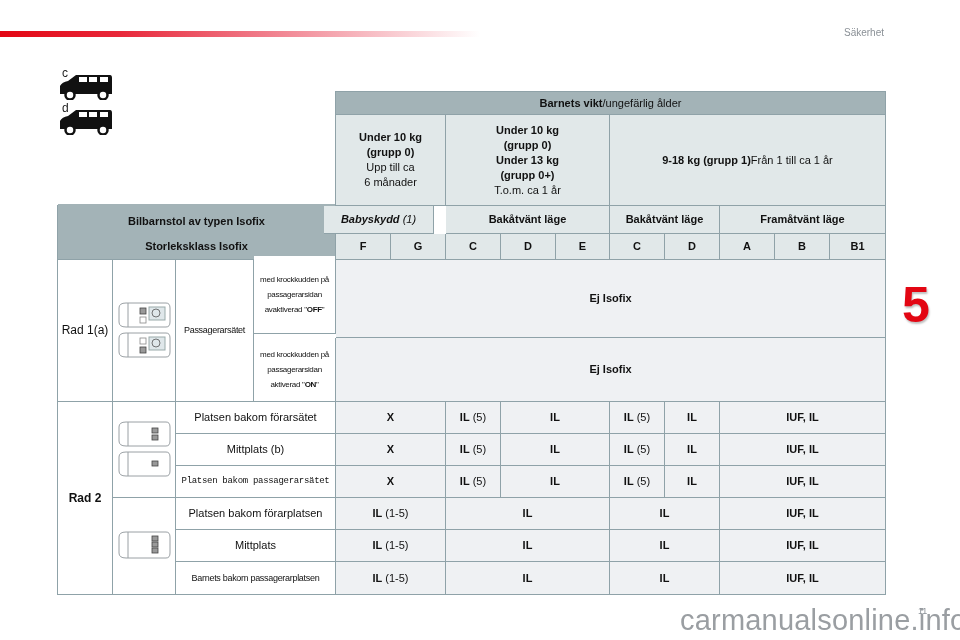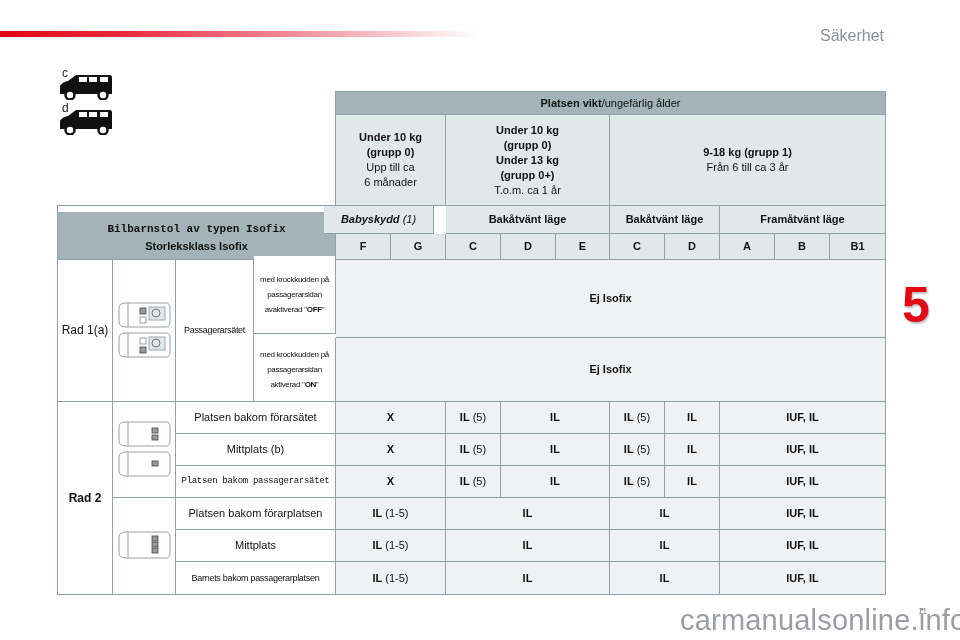--- a/index.html
+++ b/index.html
@@ -4,21 +4,21 @@
 <style>
   * { box-sizing: border-box; margin: 0; padding: 0; }
   html, body { width: 960px; height: 640px; background: #ffffff; overflow: hidden; }
   body { position: relative; font-family: "Liberation Sans", sans-serif; color: #222; }
 
   .topbar {
     position: absolute; left: 0; top: 31px; width: 480px; height: 6px;
     background: linear-gradient(to right, #e30613 0%, #e8283a 25%, #f07c8a 55%, #ffffff 100%);
   }
   .section-title {
-    position: absolute; right: 76px; top: 27px; font-size: 16px; color: #8a9096;
+    position: absolute; right: 76px; top: 27px; font-size: 10px; color: #8a9096;
   }
   .chapter-num {
     position: absolute; left: 902px; top: 276px; font-size: 50px; font-weight: bold;
     color: #e30613; text-shadow: 1px 2px 2px rgba(0,0,0,0.25);
   }
   .page-num {
     position: absolute; left: 918px; top: 606px; font-size: 9px; color: #8a9096;
   }
   .watermark {
     position: absolute; left: 680px; top: 604px; font-size: 29px; color: #9a9ea2; letter-spacing: 0.2px;
@@ -76,42 +76,42 @@
     <circle cx="45" cy="25" r="4.5" fill="#fff" stroke="#111" stroke-width="2.5"></circle>
   </svg>
 </div>
 
 <div class="table-frame-top"></div>
 <div class="table-frame-left1"></div>
 <div class="table-frame-top2"></div>
 <div class="table-frame-left2"></div>
 
 <div class="cell hdr-dark" style="left:336px;top:92px;width:550px;height:23px;">
-  <span><b>Platsen vikt</b><span>/ungefärlig ålder</span></span>
+  <span><b>Barnets vikt</b><span>/ungefärlig ålder</span></span>
 </div>
 
 <div class="cell hdr-light" style="left:336px;top:115px;width:110px;height:91px;flex-direction:column;">
   <b>Under 10 kg</b>
   <b>(grupp 0)</b>
   <span>Upp till ca</span>
   <span>6 månader</span>
 </div>
 <div class="cell hdr-light" style="left:446px;top:115px;width:164px;height:91px;flex-direction:column;">
   <b>Under 10 kg</b>
   <b>(grupp 0)</b>
   <b>Under 13 kg</b>
   <b>(grupp 0+)</b>
   <span>T.o.m. ca 1 år</span>
 </div>
-<div class="cell hdr-light" style="left:610px;top:115px;width:276px;height:91px;flex-direction:column;">
+<div class="cell hdr-light" style="left:610px;top:115px;width:276px;height:91px;flex-direction:row;">
   <b>9-18 kg (grupp 1)</b>
-  <span>Från 6 till ca 3 år</span>
-</div>
-
-<div class="cell hdr-dark b" style="left:58px;top:212px;width:278px;height:36px;font-family:Liberation Mono, monospace;">Bilbarnstol av typen Isofix</div>
+  <span>Från 1 till ca 1 år</span>
+</div>
+
+<div class="cell hdr-dark b" style="left:58px;top:204px;width:278px;height:36px;">Bilbarnstol av typen Isofix</div>
 <div class="cell hdr-light" style="left:324px;top:206px;width:110px;height:28px;font-style:italic;">
   <span><b>Babyskydd</b><span> (1)</span></span>
 </div>
 <div class="cell hdr-light b" style="left:446px;top:206px;width:164px;height:28px;">Bakåtvänt läge</div>
 <div class="cell hdr-light b" style="left:610px;top:206px;width:110px;height:28px;">Bakåtvänt läge</div>
 <div class="cell hdr-light b" style="left:720px;top:206px;width:166px;height:28px;text-align:right;">Framåtvänt läge</div>
 
 <div class="cell hdr-dark b" style="left:58px;top:234px;width:278px;height:26px;">Storleksklass Isofix</div>
 <div class="cell hdr-light b" style="left:336px;top:234px;width:55px;height:26px;">F</div>
 <div class="cell hdr-light b" style="left:391px;top:234px;width:55px;height:26px;">G</div>

